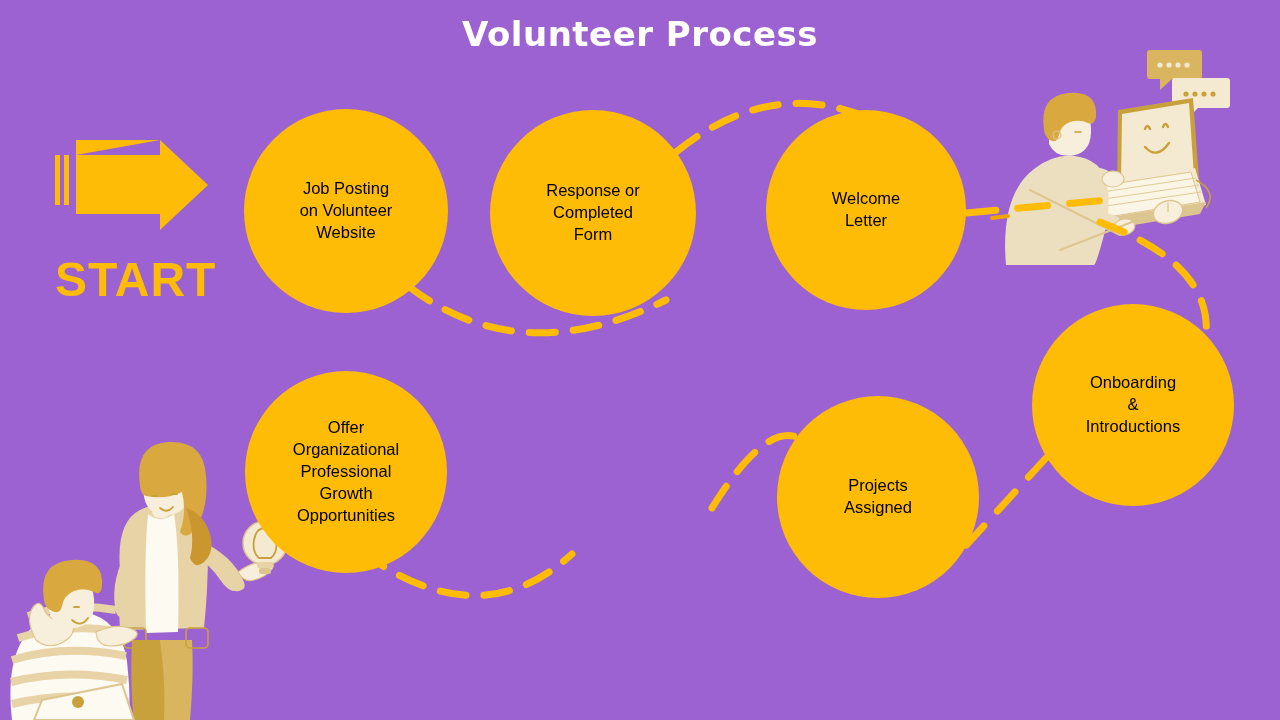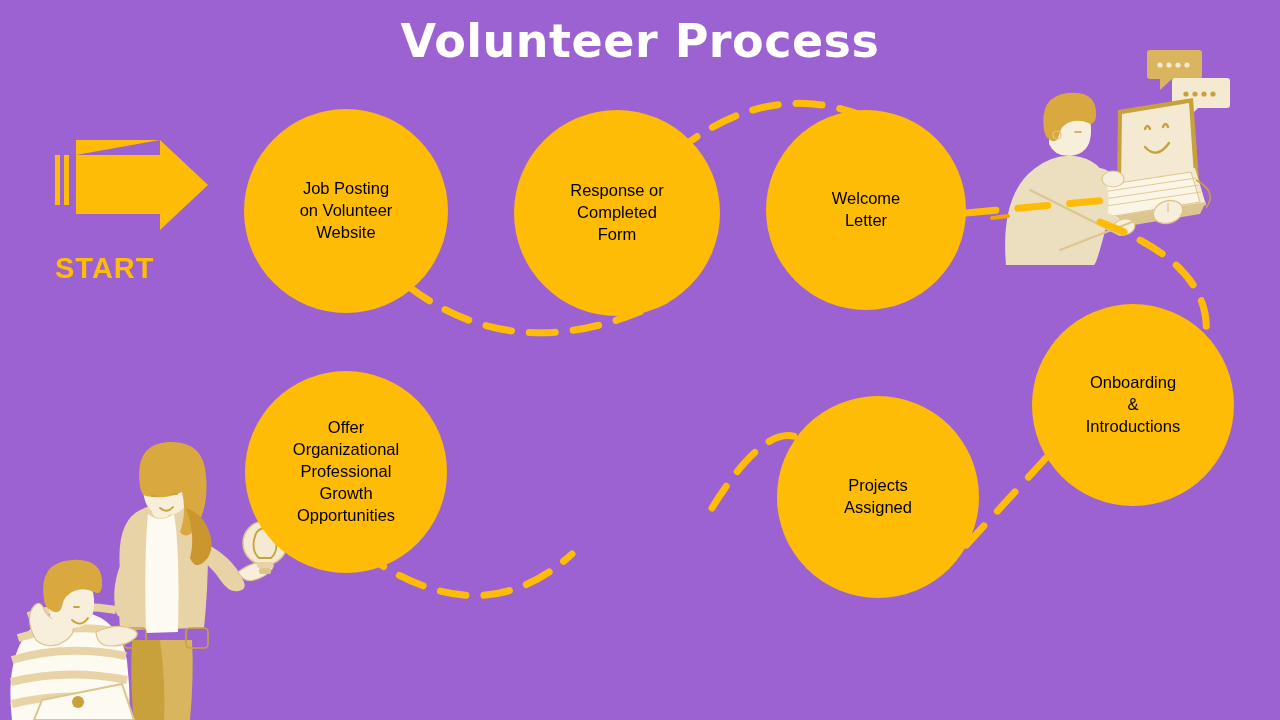--- a/index.html
+++ b/index.html
@@ -25,32 +25,32 @@
   }
   #connector-layer, #art-layer { pointer-events: none; }
 
   .page-title {
     position: absolute;
     left: 0;
     top: 14px;
     width: 1280px;
     text-align: center;
     color: #ffffff;
-    font-size: 46px;
+    font-size: 34px;
     font-weight: bold;
     letter-spacing: 0.5px;
     font-family: "DejaVu Sans", sans-serif;
   }
 
   .start-label {
     position: absolute;
     left: 55px;
     top: 252px;
     color: #ffbc06;
-    font-size: 29px;
+    font-size: 48px;
     font-weight: bold;
     letter-spacing: 1px;
     font-family: "Liberation Sans", sans-serif;
   }
 
   .node {
     position: absolute;
     border-radius: 50%;
     background: #ffbc06;
     display: flex;
@@ -254,21 +254,21 @@
 
   <div class="page-title">Volunteer Process</div>
   <div class="start-label">START</div>
 
   <div class="node" style="left:244px; top:109px; width:204px; height:204px;">
     <span class="node-label">Job Posting
 on Volunteer
 Website</span>
   </div>
 
-  <div class="node" style="left:514px; top:110px; width:206px; height:206px;align-items:center;">
+  <div class="node" style="left:490px; top:110px; width:206px; height:206px;align-items:center;">
     <span class="node-label">Response or
 Completed
 Form</span>
   </div>
 
   <div class="node" style="left:1032px; top:304px; width:202px; height:202px;">
     <span class="node-label">Onboarding
 &amp;
 Introductions</span>
   </div>

